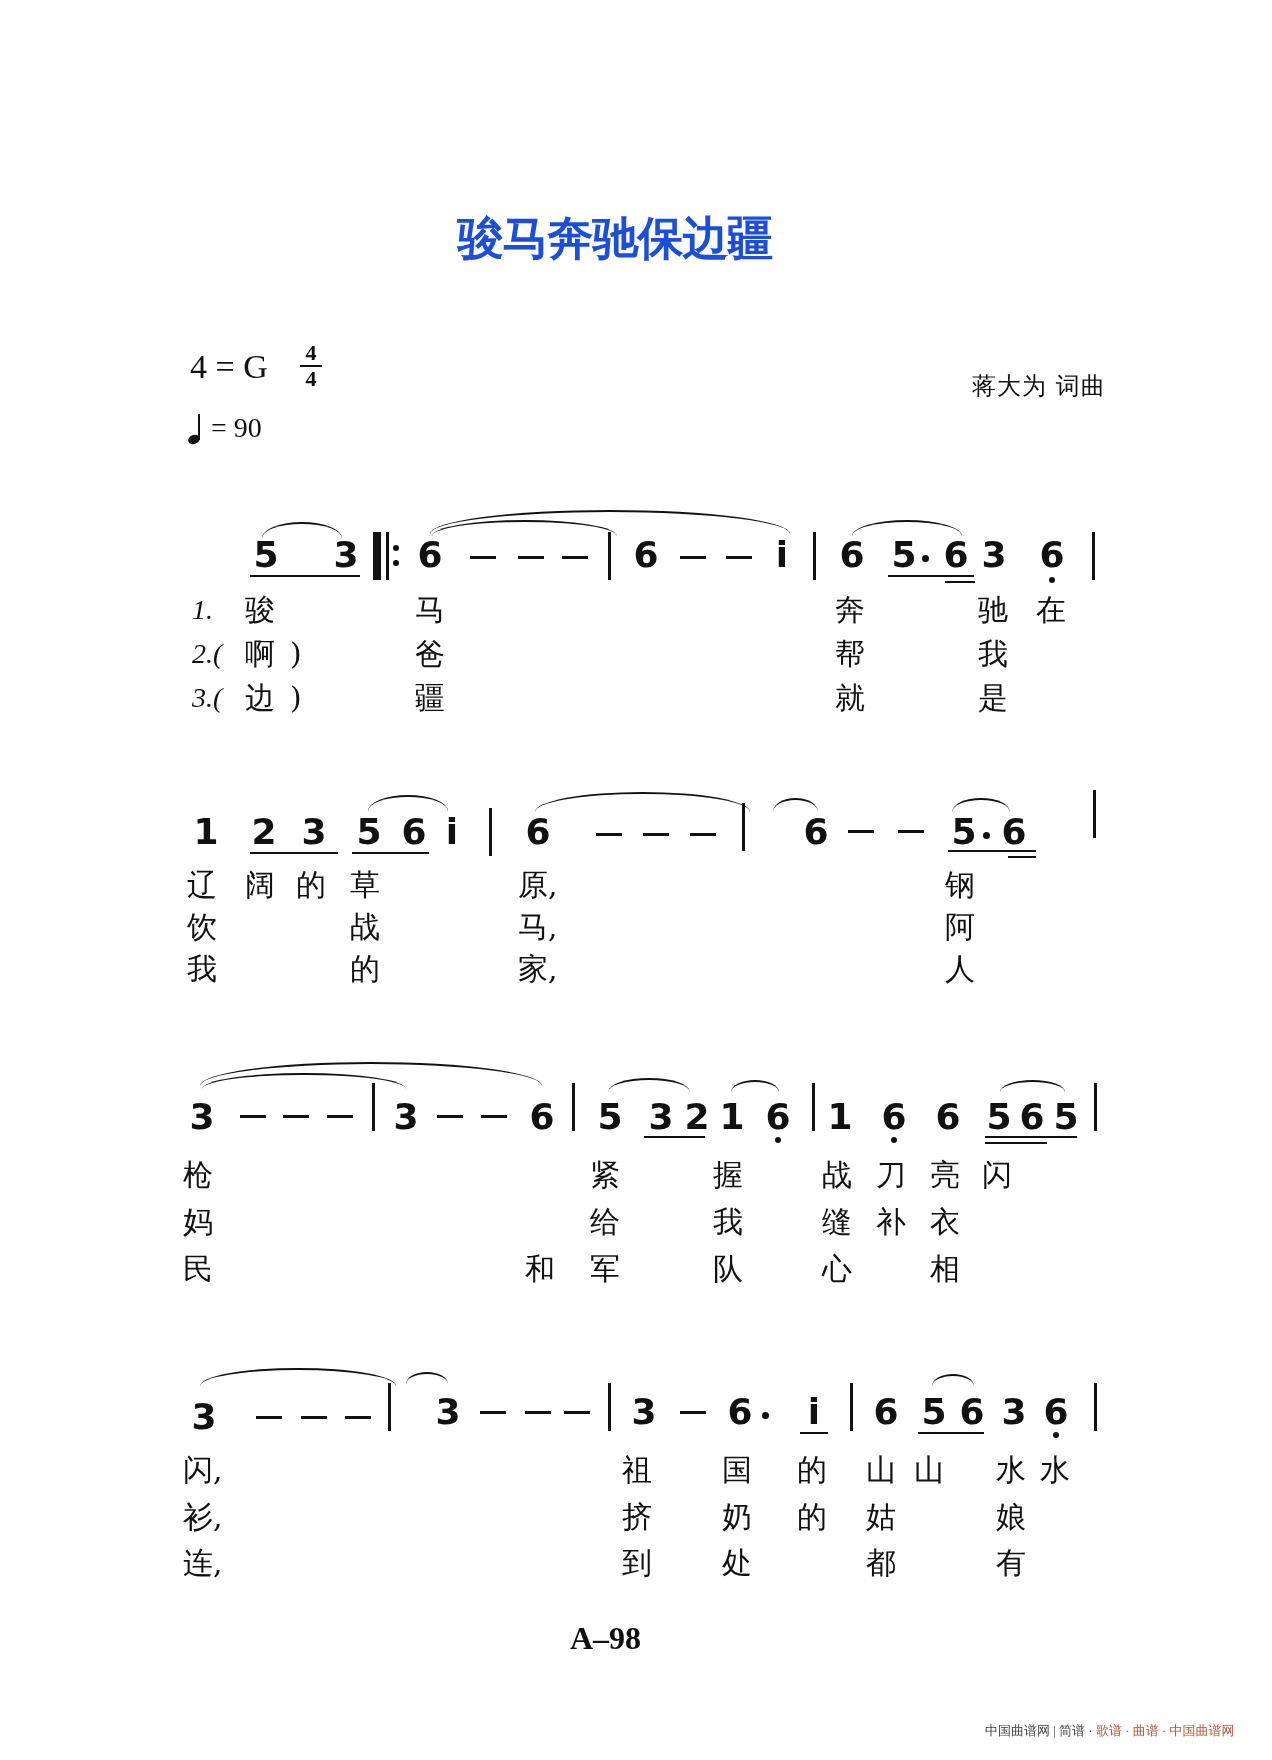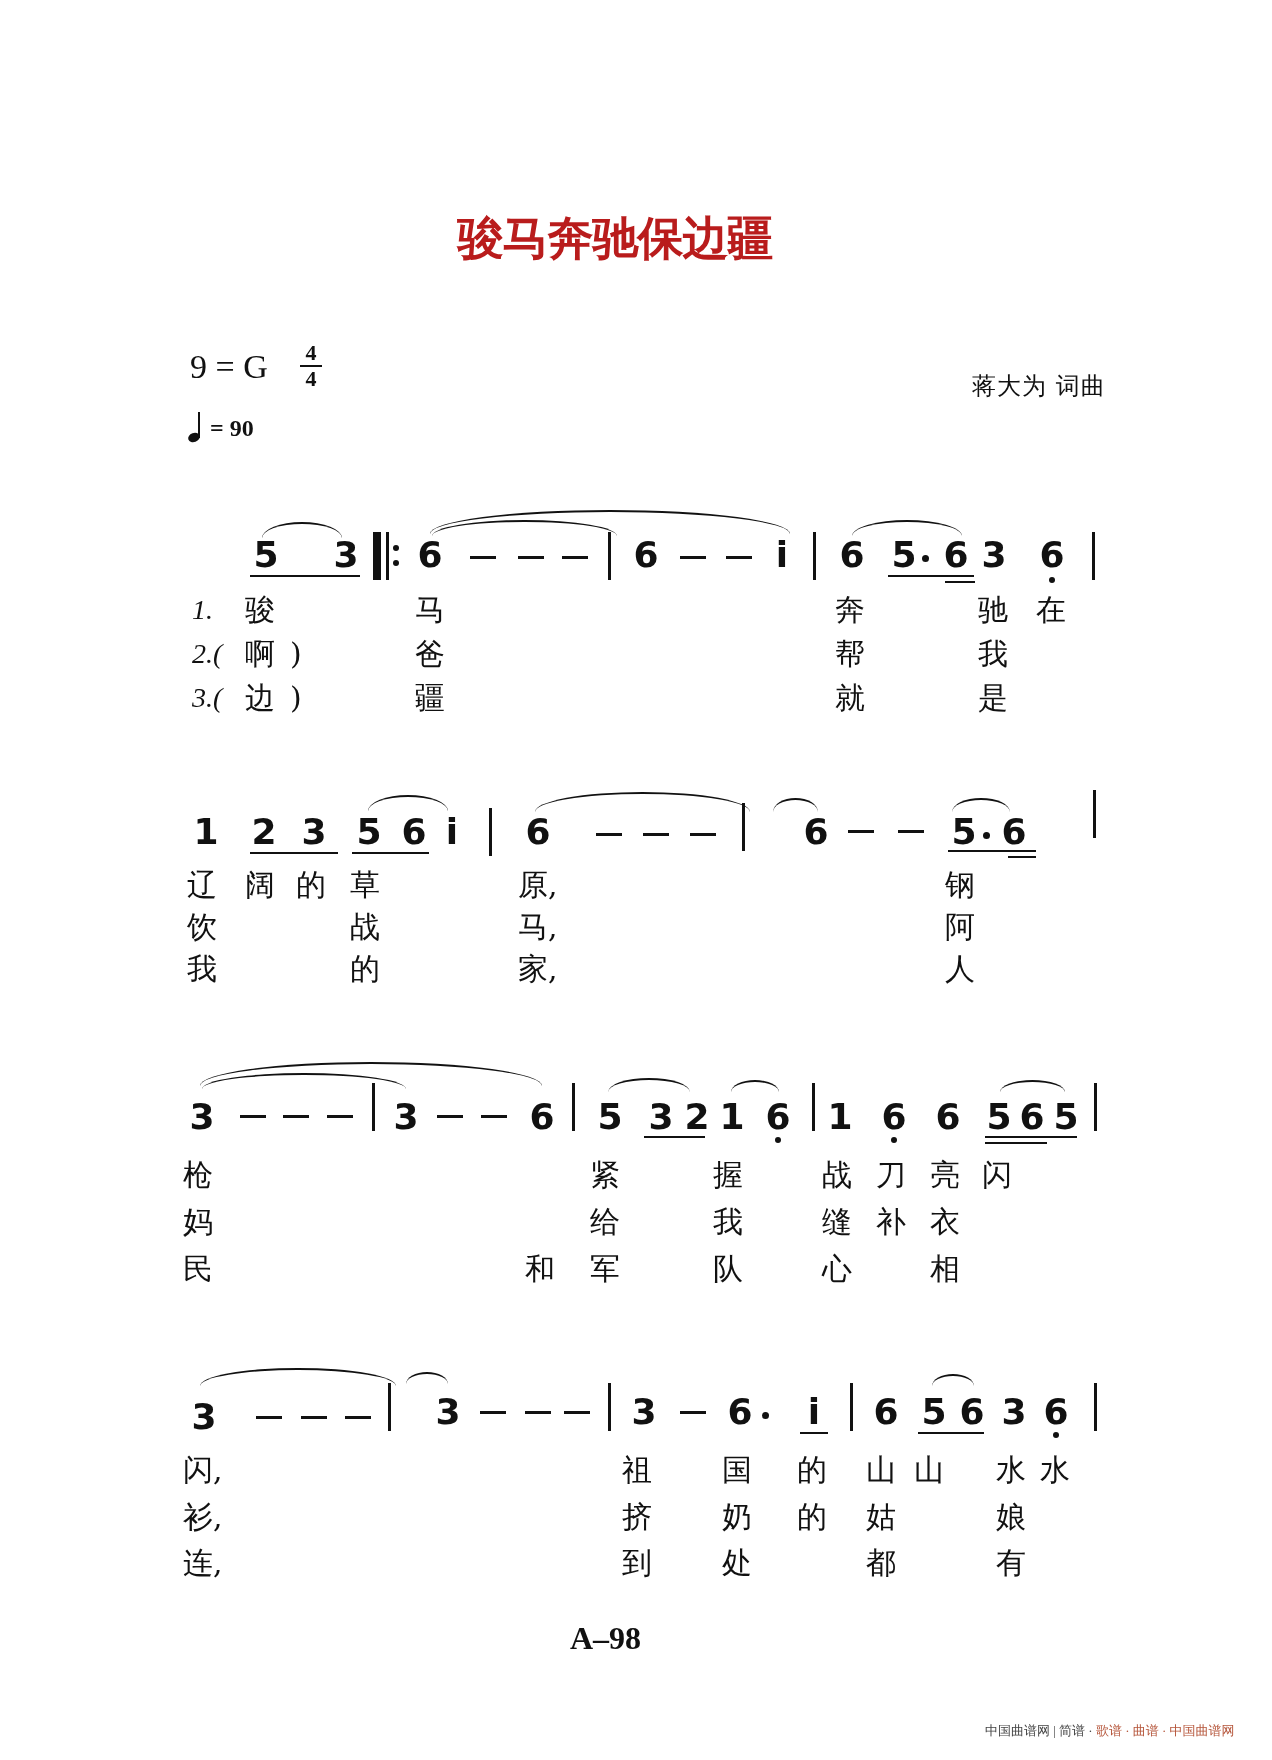--- a/index.html
+++ b/index.html
@@ -1,25 +1,25 @@
 <!DOCTYPE html>
 <html><head>
 <meta charset="utf-8">
 <style>
   html, body { margin: 0; padding: 0; background: #ffffff; }
   body { width: 1272px; height: 1760px; position: relative; overflow: hidden;
          font-family: "DejaVu Serif", "Liberation Serif", serif; color: #111; }
   .abs { position: absolute; }
   .title { left: 0; width: 1230px; top: 208px; text-align: center; font-family: "DejaVu Sans", sans-serif;
-           font-weight: bold; font-size: 46px; letter-spacing: -1px; color: #b91c1c; }
+           font-weight: bold; font-size: 46px; letter-spacing: -1px; color: #1d4ed8; }
   .key { left: 190px; top: 348px; font-size: 34px; font-family: "Liberation Serif", serif; }
   .timesig { left: 300px; top: 342px; font-family: "Liberation Serif", serif; font-size: 22px; font-weight: bold;
              text-align: center; width: 22px; line-height: 22px; }
   .timesig .line { border-top: 2px solid #111; margin: 1px 0; }
-  .tempo { left: 188px; top: 412px; font-size: 24px; font-family: "Liberation Serif", serif; font-weight: bold; }
+  .tempo { left: 188px; top: 412px; font-size: 28px; font-family: "Liberation Serif", serif; }
   .tempo .note { display: inline-block; position: relative; width: 16px; height: 30px; vertical-align: bottom; }
   .tempo .head { position: absolute; left: 0; bottom: 0; width: 12px; height: 9px; background: #111; border-radius: 50%; transform: rotate(-20deg); }
   .tempo .stem { position: absolute; left: 10px; bottom: 4px; width: 2px; height: 26px; background: #111; }
   .composer { left: 972px; top: 370px; font-family: "DejaVu Sans", sans-serif; font-size: 24px; letter-spacing: 1px; }
 
   .n { position: absolute; font-family: "DejaVu Sans", sans-serif; font-weight: bold; font-size: 36px; line-height: 40px; width: 28px; text-align: center; }
   .dash { position: absolute; height: 3px; width: 26px; background: #111; }
   .bar { position: absolute; width: 3px; height: 48px; background: #111; }
   .bar.thick { width: 8px; }
   .ul { position: absolute; height: 2px; background: #111; }
@@ -30,21 +30,21 @@
   .ly { position: absolute; font-family: "DejaVu Serif", serif; font-size: 30px; line-height: 34px; }
   .vn { position: absolute; font-family: "Liberation Serif", serif; font-style: italic; font-size: 28px; line-height: 34px; }
   .page-num { left: 570px; top: 1620px; font-family: "Liberation Serif", serif; font-weight: bold; font-size: 32px; }
   .watermark { left: 985px; top: 1722px; font-family: Liberation Serif, serif; font-size: 13px; color: #444; }
   .watermark .red { color: #b5553a; }
 </style>
 </head>
 <body>
 
 <div class="abs title">骏马奔驰保边疆</div>
-<div class="abs key">9 = G</div>
+<div class="abs key">4 = G</div>
 <div class="abs timesig">
   <div>4</div>
   <div class="line"></div>
   <div>4</div>
 </div>
 <div class="abs tempo">
   <span class="note"><span class="head"></span><span class="stem"></span></span>
   <span>= 90</span>
 </div>
 <div class="abs composer">蒋大为 词曲</div>

